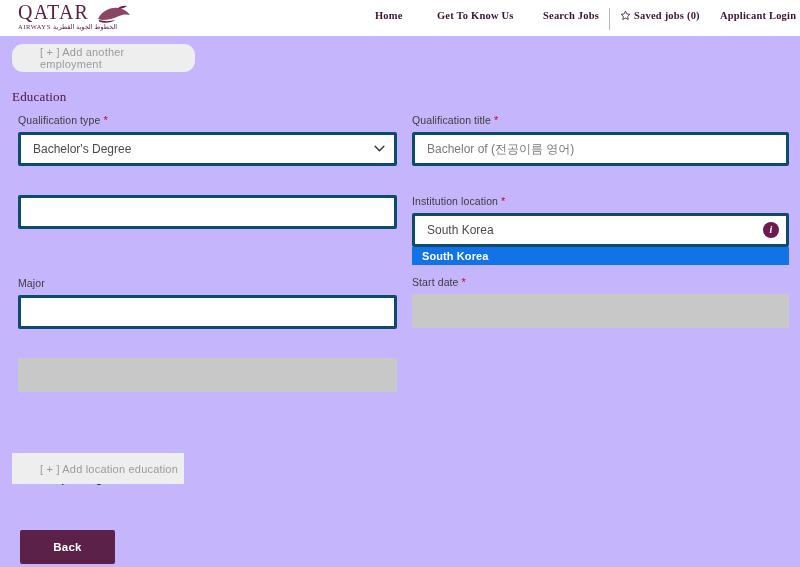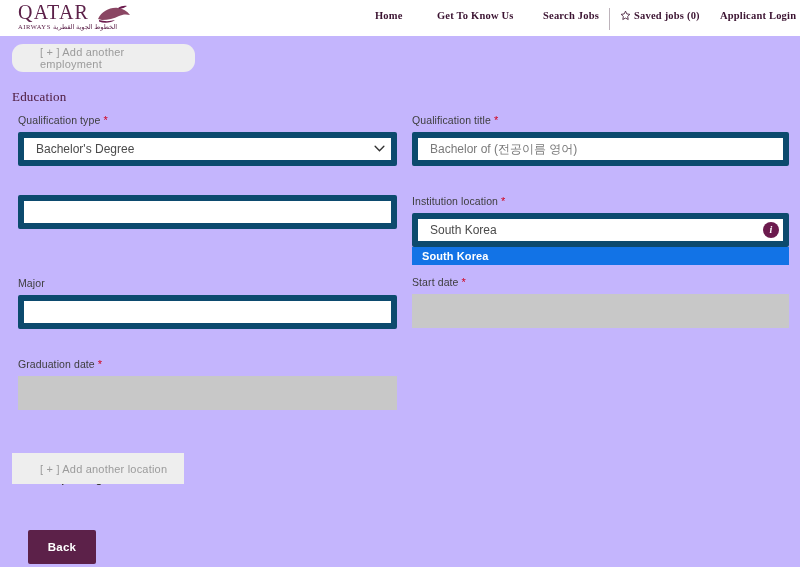--- a/index.html
+++ b/index.html
@@ -59,21 +59,21 @@
   .col-r { left:412px; width:377px; }
 
   .lbl {
     font-size:10.5px; color:#3d3d3d; letter-spacing:.1px;
     display:block; margin-bottom:6px; white-space:nowrap;
   }
   .req { color:#d0021b; font-size:11px; }
 
   .ctl {
     width:100%; height:34px;
-    border:6px solid #0c4a6e; background:#fff; border-radius:2px;
+    border:3px solid #0c4a6e; background:#fff; border-radius:2px;
     font-size:12px; color:#4a4a4a;
     padding:0 12px; font-family:"Liberation Sans", sans-serif;
     outline:none;
   }
   .ctl::placeholder { color:#7a7a7a; }
   select.ctl { appearance:none; -webkit-appearance:none; padding-right:28px; }
 
   .sel-wrap { position:relative; }
   .chev {
     position:absolute; right:12px; top:13px;
@@ -113,21 +113,21 @@
   }
 
   
   .btn-primary {
     position:absolute; height:34px; border:none; border-radius:2px;
     background:#5C2149; color:#ffffff;
     font-size:11.5px; font-weight:bold;
     font-family:"Liberation Sans", sans-serif;
     cursor:pointer; letter-spacing:.2px;
   }
-  #back-button     { left:20px;  top:530px; width:68px;margin-left:8px; }
+  #back-button     { left:20px;  top:530px; width:95px; }
   #continue-button { left:712px; top:530px; width:88px; }
 </style>
 </head>
 <body>
 
 <div class="page">
 
   <div class="header">
 
     <div class="logo">
@@ -211,30 +211,26 @@
 
     <div class="field col-r" style="top:240px">
       <span class="lbl">
         <span>Start date</span>
         <span class="req">*</span>
       </span>
       <div class="date-blank"></div>
     </div>
 
     <div class="field col-l" style="top:322px">
-      <span class="lbl">
-        <span>Graduation date</span>
-        <span class="req">*</span>
-      </span>
       <div class="date-blank"></div>
     </div>
 
     <div class="cbrow">
       <input type="checkbox" id="cb-antic" style="">
       <label for="cb-antic">Anticipiated graduation date</label>
     </div>
 
-    <button class="ghost-btn" id="add-education">[ + ] Add another location</button>
+    <button class="ghost-btn" id="add-education">[ + ] Add location education</button>
   </div>
 
   <button class="btn-primary" id="back-button">Back</button>
 
 </div>
 
 </body></html>

